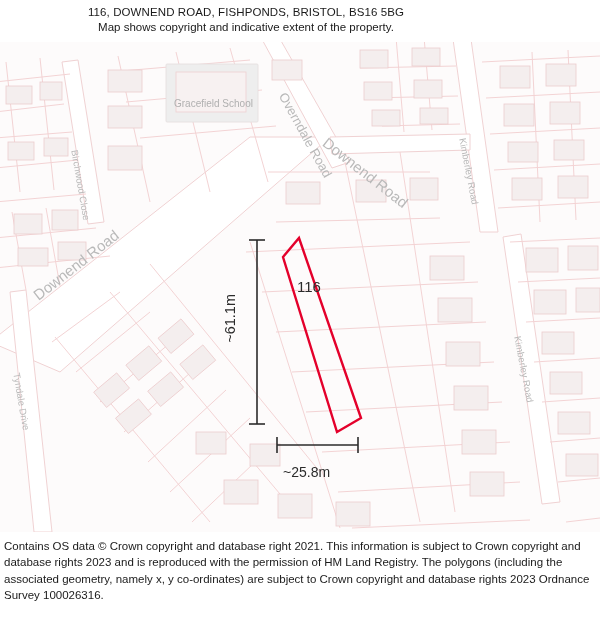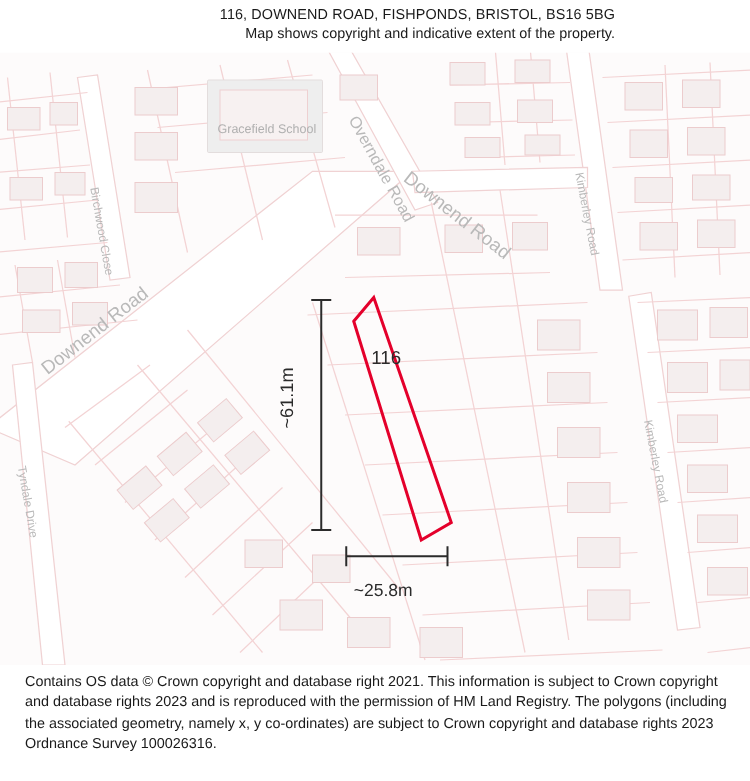--- a/index.html
+++ b/index.html
@@ -18,21 +18,21 @@
     width: 600px;
     height: 625px;
   }
   
   .header {
     position: absolute;
     left: 0;
     top: 0;
     width: 492px;
     height: 42px;
-    text-align: right;
+    text-align: center;
     padding-top: 5px;
     box-sizing: border-box;
   }
   .header .title {
     font-size: 11.5px;
     color: #1a1a1a;
     line-height: 15px;
     letter-spacing: 0.1px;
   }
   .header .subtitle {
@@ -105,21 +105,21 @@
     transform-origin: left top;
     transform: rotate(-90deg) translateX(-100%);
   }
   
   .footer {
     position: absolute;
     left: 0;
     top: 532px;
     width: 600px;
     height: 93px;
-    padding: 6px 6px 0 20px;
+    padding: 6px 6px 0 4px;
     box-sizing: border-box;
   }
   .footer p {
     margin: 0;
     font-size: 11.5px;
     line-height: 16.4px;
     color: #1a1a1a;
   }
 </style>
 </head>

